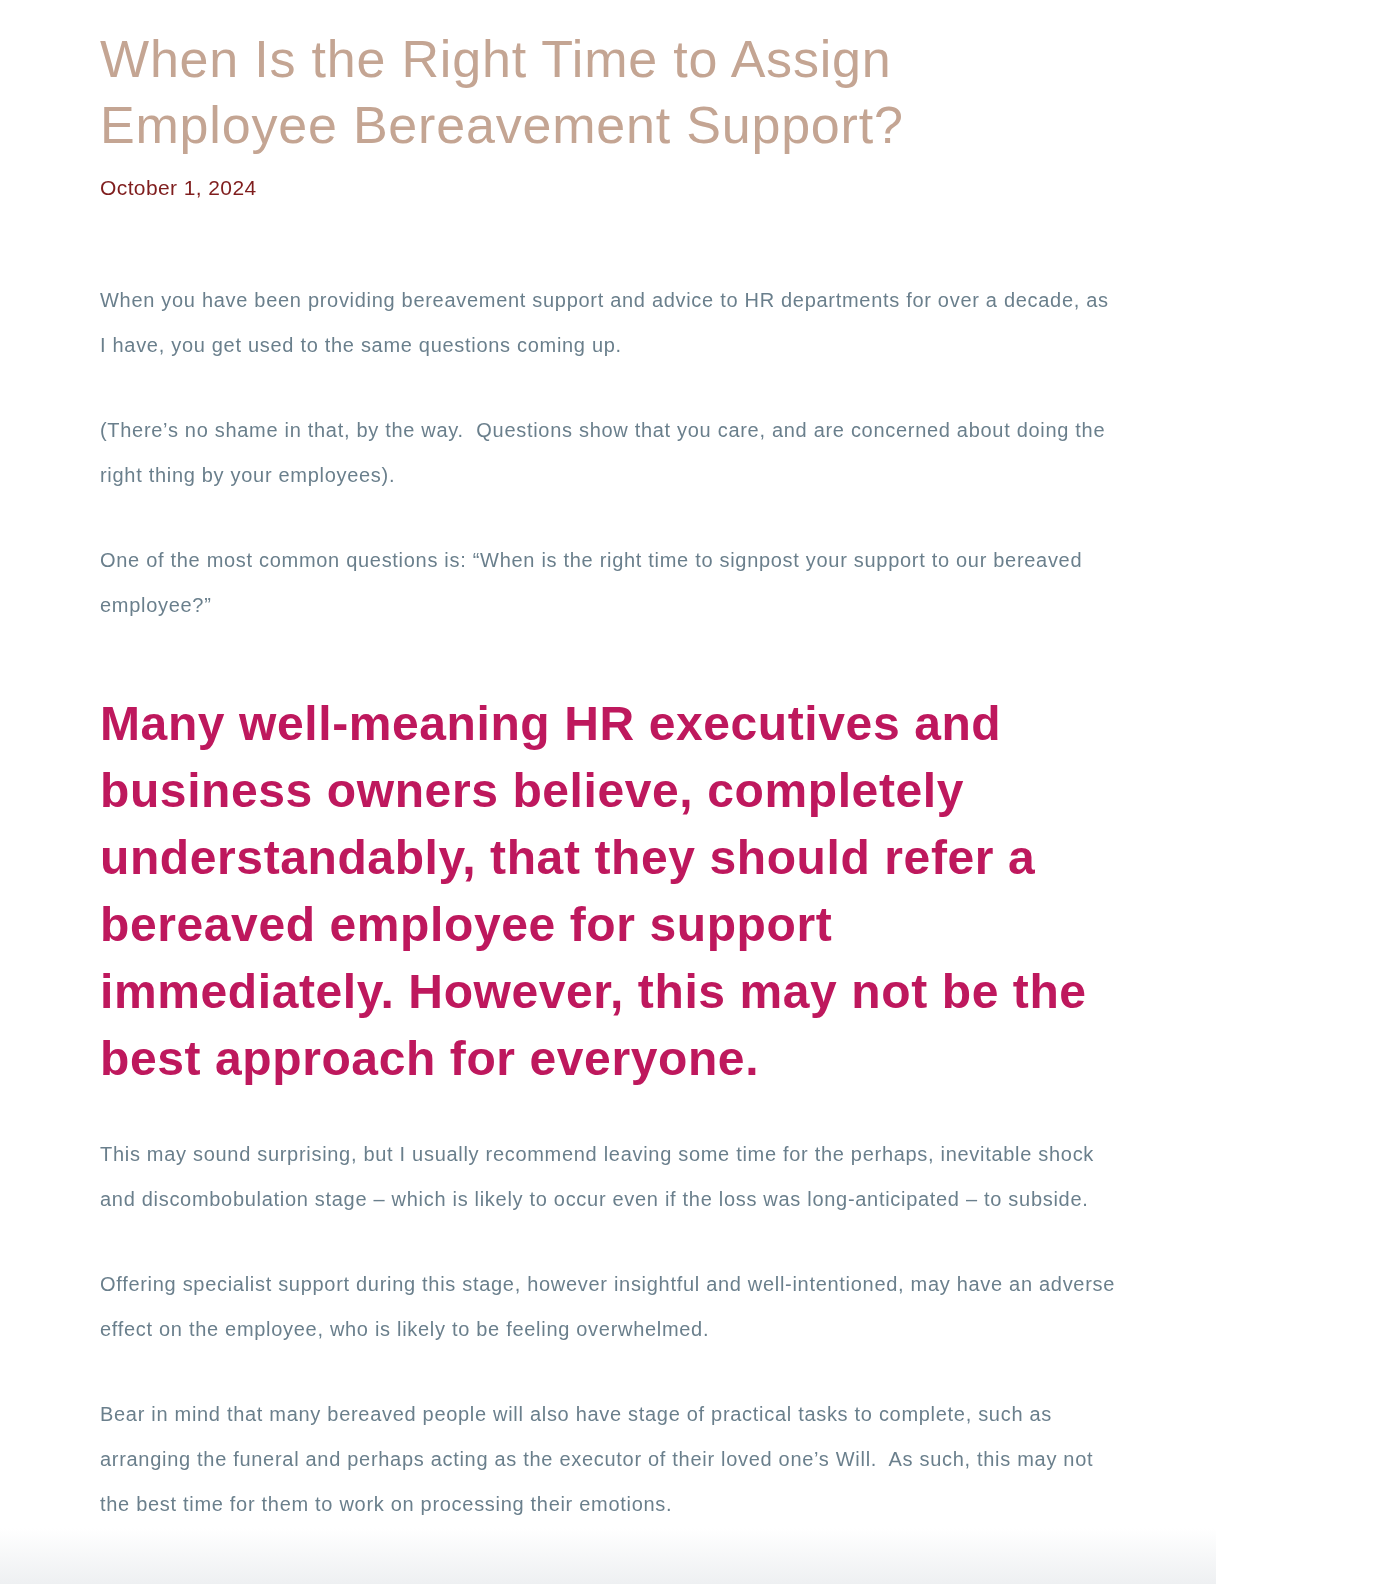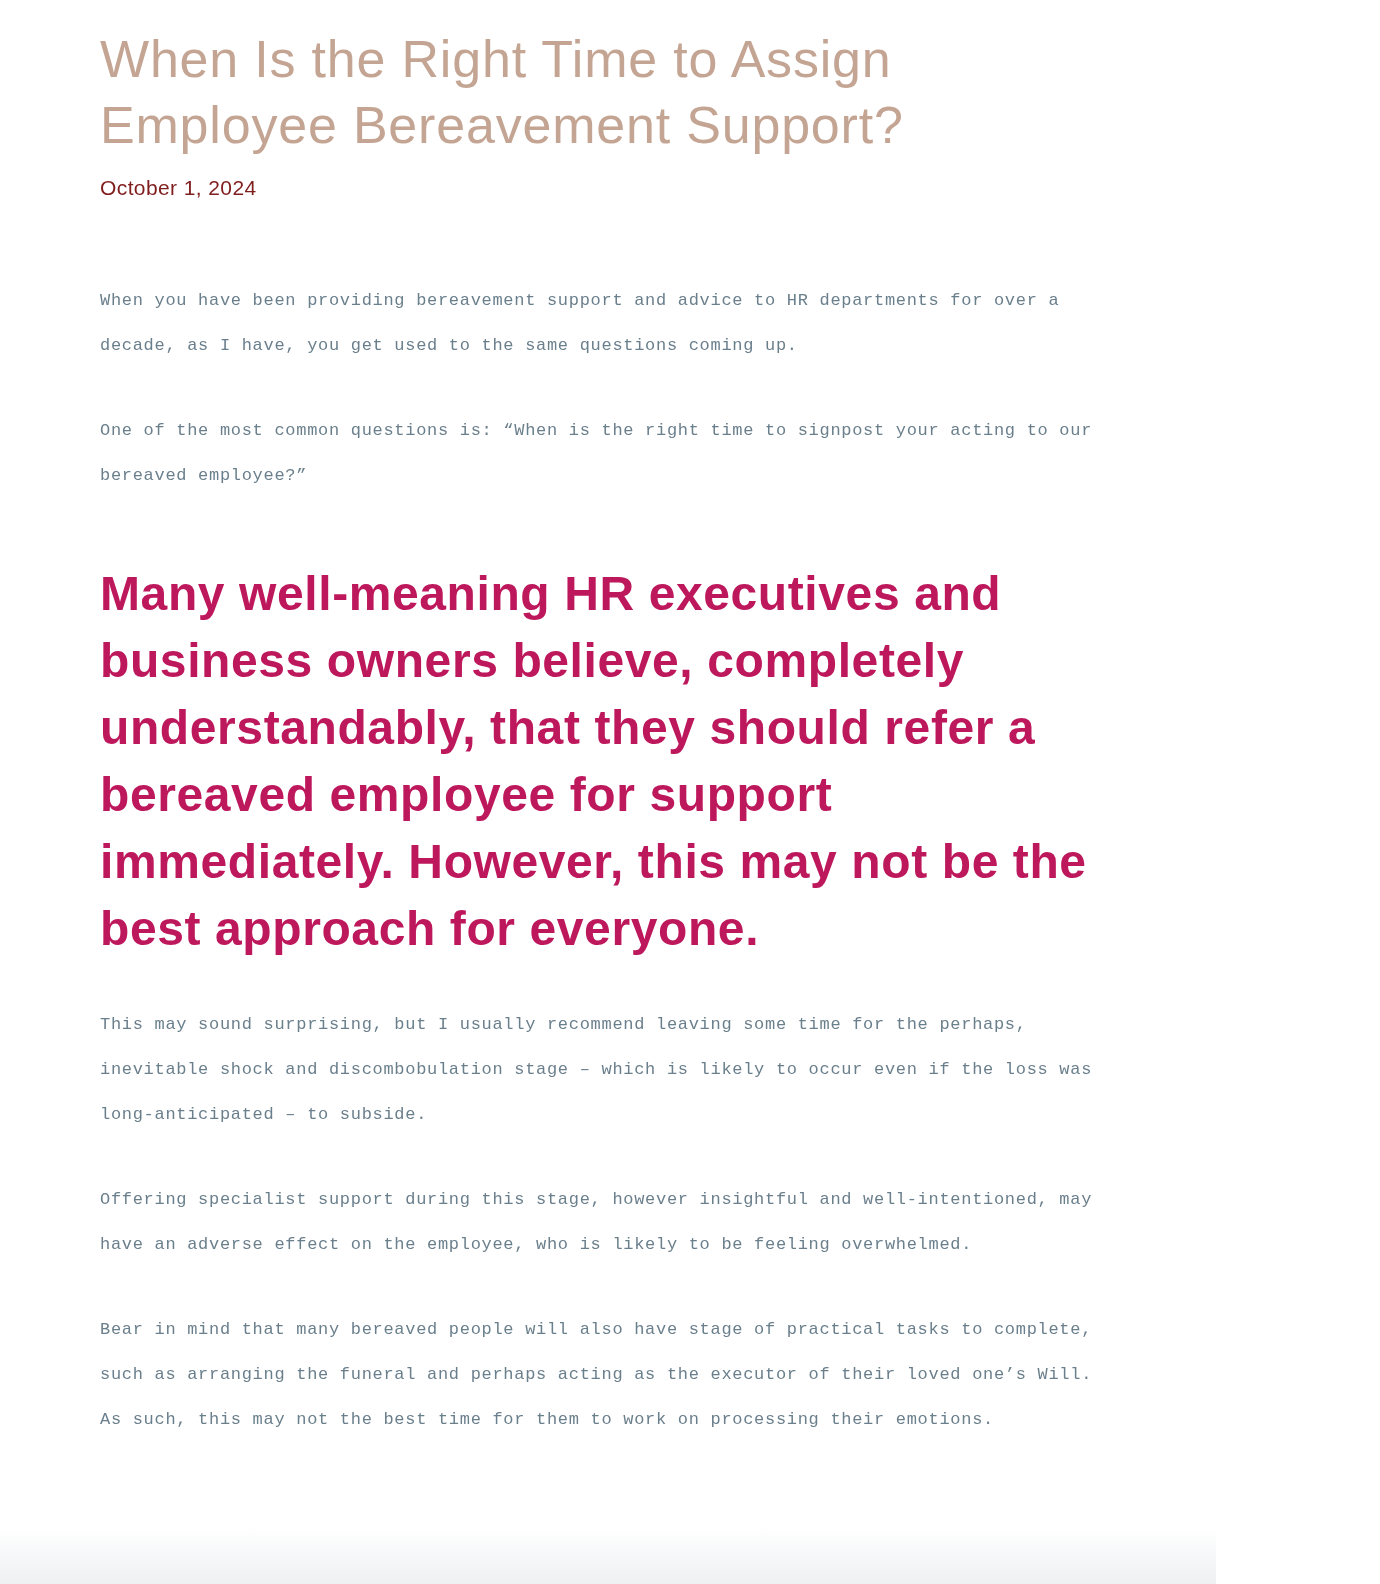--- a/index.html
+++ b/index.html
@@ -31,26 +31,25 @@
   .post-date {
     margin: 0 0 50px 0;
     color: #7f1d1d;
     font-size: 21px;
     font-weight: 400;
     letter-spacing: 0.4px;
   }
   .post-body p {
     margin: 40px 0;
     color: #6a7f8c;
-    font-size: 17px;
+    font-size: 20px;
     font-weight: 400;
     line-height: 45px;
     letter-spacing: 0.7px;
     white-space: pre-wrap;
-    font-family: Liberation Mono, monospace;
   }
   .post-body p:first-child {
     margin-top: 78px;
   }
   .post-subheading {
     margin: 62px 0 32px 0;
     color: #be185d;
     font-size: 48px;
     font-weight: 700;
     line-height: 67px;
@@ -70,21 +69,22 @@
 
 <div class="page">
   <div class="article">
 
     <h1 class="post-title">When Is the Right Time to Assign Employee Bereavement Support?</h1>
 
     <div class="post-date">October 1, 2024</div>
 
     <div class="post-body">
       <p>When you have been providing bereavement support and advice to HR departments for over a decade, as I have, you get used to the same questions coming up.</p>
-      <p>One of the most common questions is: “When is the right time to signpost your acting to our bereaved employee?”</p>
+      <p>(There’s no shame in that, by the way.  Questions show that you care, and are concerned about doing the right thing by your employees).</p>
+      <p>One of the most common questions is: “When is the right time to signpost your support to our bereaved employee?”</p>
 
       <h2 class="post-subheading">Many well-meaning HR executives and business owners believe, completely understandably, that they should refer a bereaved employee for support immediately. However, this may not be the best approach for everyone.</h2>
 
       <p>This may sound surprising, but I usually recommend leaving some time for the perhaps, inevitable shock and discombobulation stage – which is likely to occur even if the loss was long-anticipated – to subside.</p>
       <p>Offering specialist support during this stage, however insightful and well-intentioned, may have an adverse effect on the employee, who is likely to be feeling overwhelmed.</p>
       <p>Bear in mind that many bereaved people will also have stage of practical tasks to complete, such as arranging the funeral and perhaps acting as the executor of their loved one’s Will.  As such, this may not the best time for them to work on processing their emotions.</p>
     </div>
 
   </div>
 

